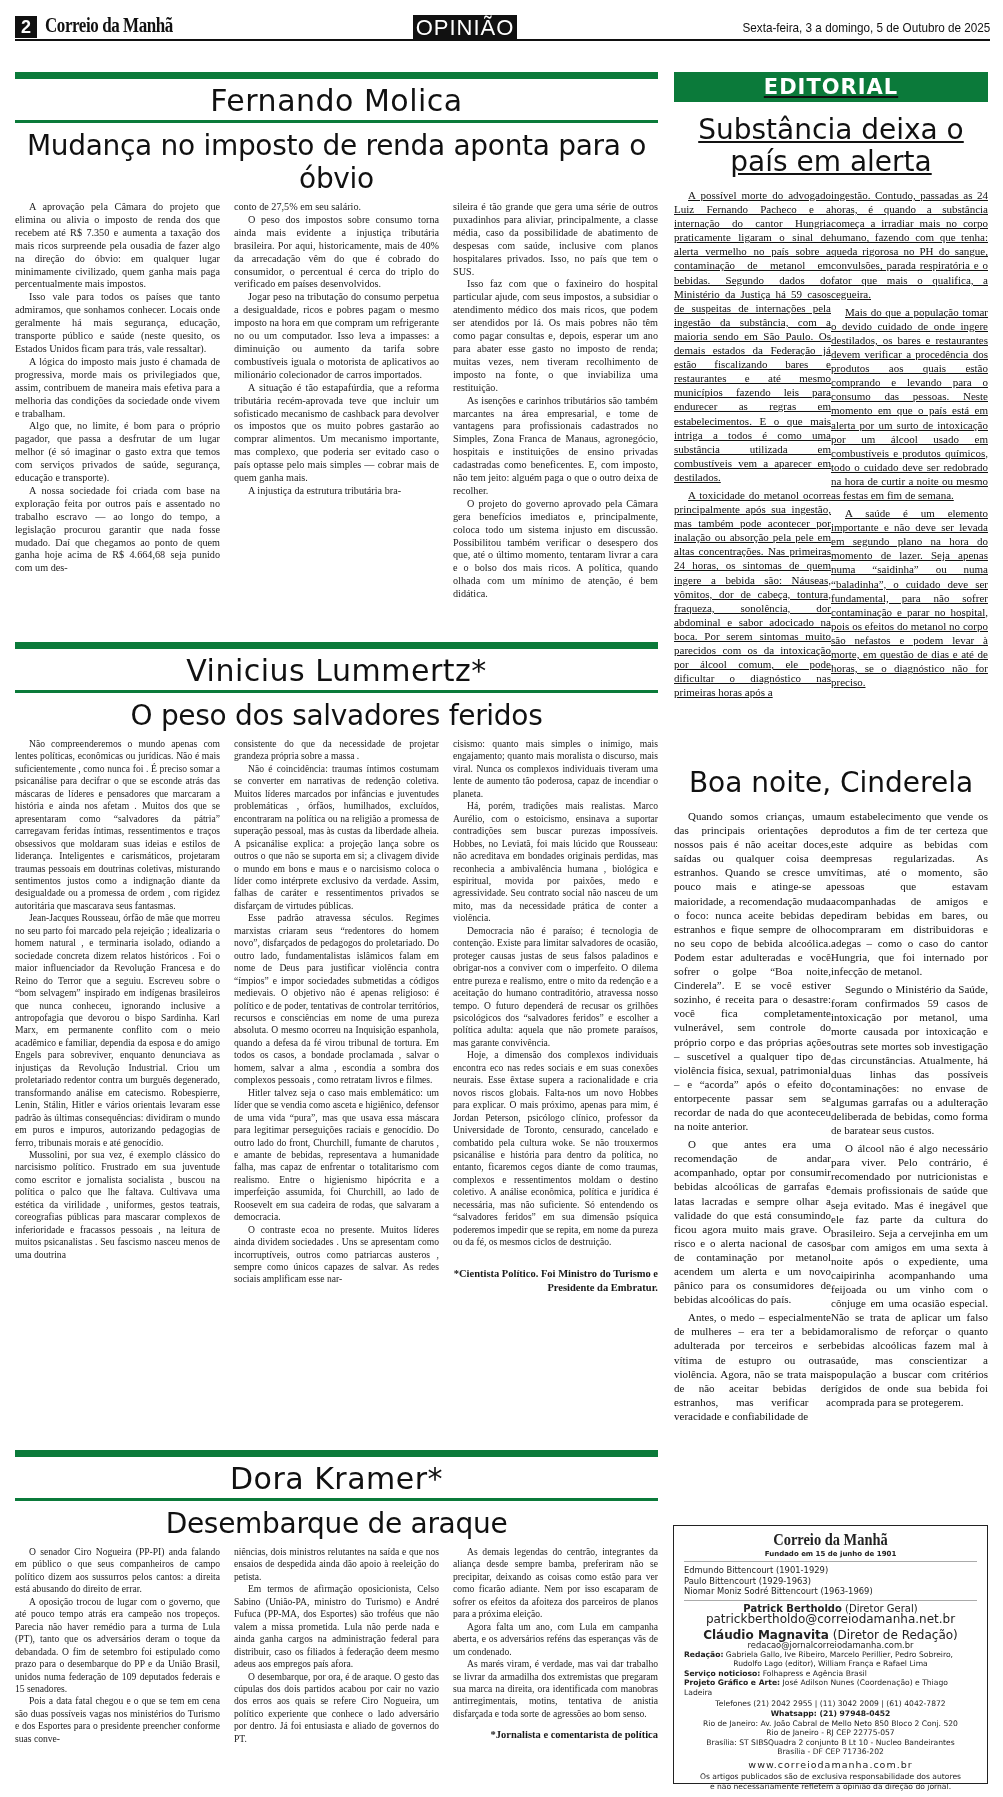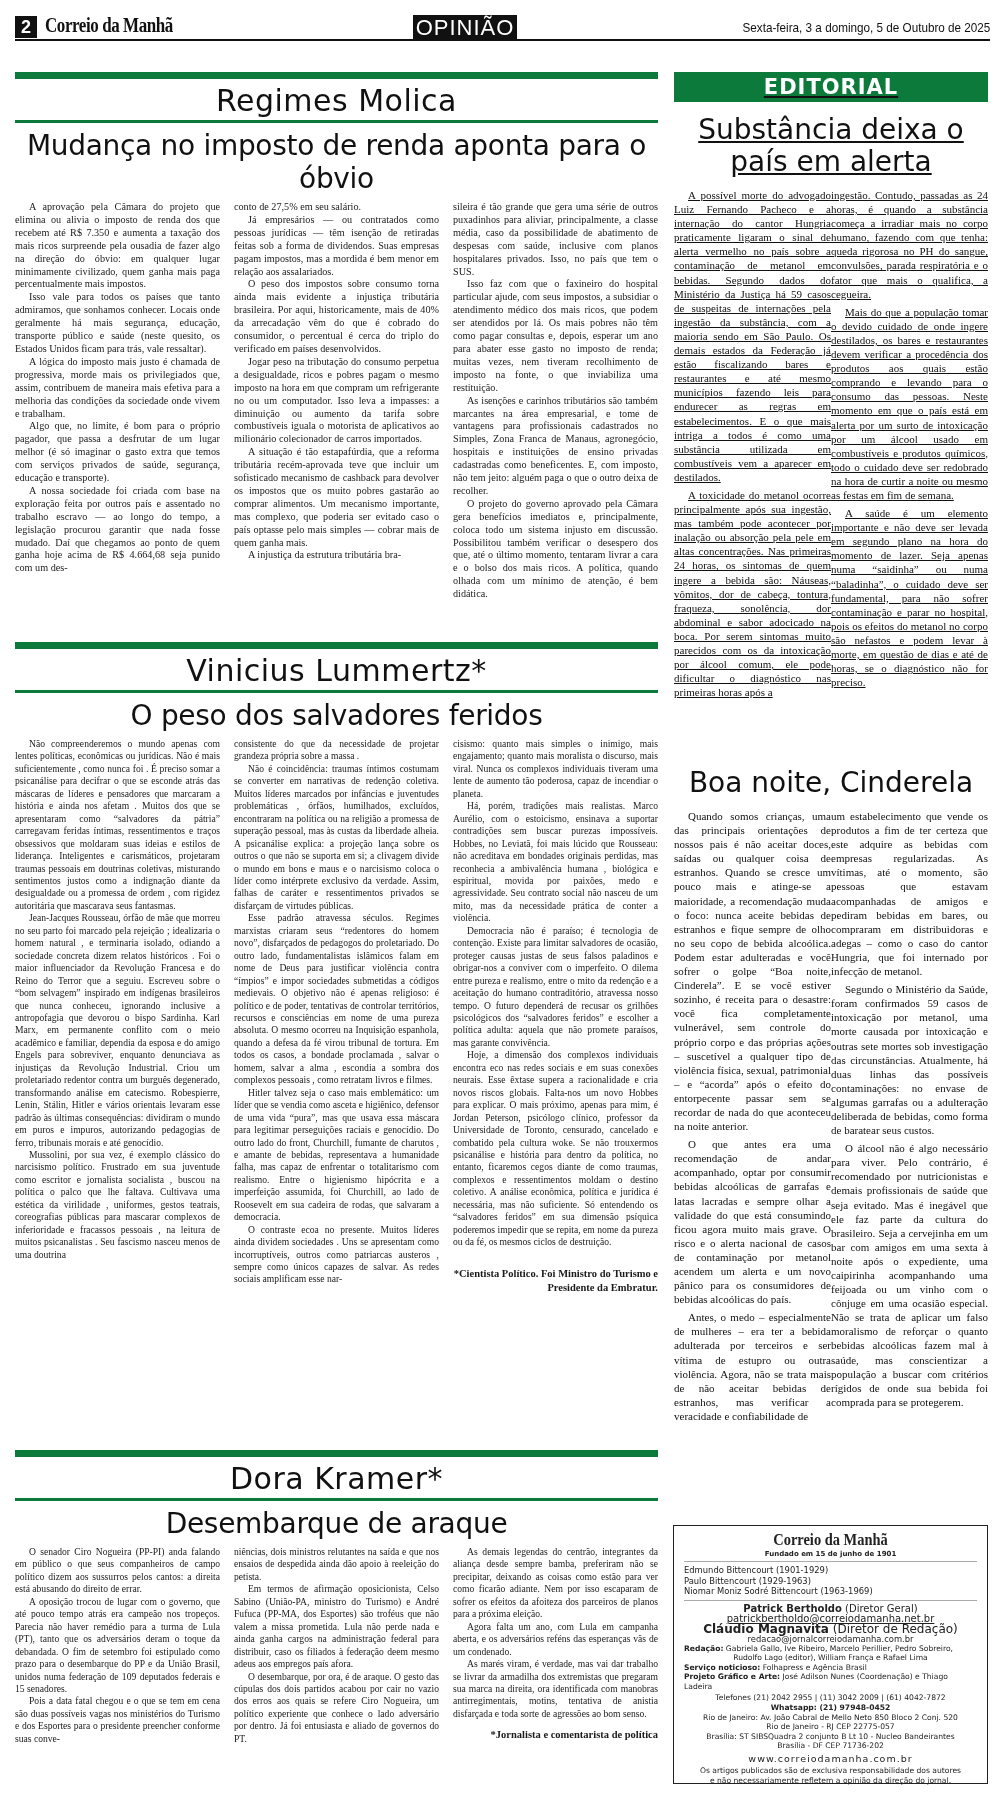--- a/index.html
+++ b/index.html
@@ -52,34 +52,33 @@
 
   <div class="topbar">
     <div class="pagenum">2</div>
     <div class="masthead-logo">Correio da Manhã</div>
     <div class="section-label">OPINIÃO</div>
     <div class="date">Sexta-feira, 3 a domingo, 5 de Outubro de 2025</div>
   </div>
 
   <div class="col-block" style="left:15px; top:72px; width:643px; height:570px;">
     <div class="green-bar"></div>
-    <div class="author">Regimes Molica</div>
+    <div class="author">Fernando Molica</div>
     <div class="green-line"></div>
     <div class="headline">Mudança no imposto de renda aponta para o óbvio</div>
     <div class="cols3">
       <div class="txt">
         <p>A aprovação pela Câmara do projeto que elimina ou alivia o imposto de renda dos que recebem até R$ 7.350 e aumenta a taxação dos mais ricos surpreende pela ousadia de fazer algo na direção do óbvio: em qualquer lugar minimamente civilizado, quem ganha mais paga percentualmente mais impostos.</p>
         <p>Isso vale para todos os países que tanto admiramos, que sonhamos conhecer. Locais onde geralmente há mais segurança, educação, transporte público e saúde (neste quesito, os Estados Unidos ficam para trás, vale ressaltar).</p>
         <p>A lógica do imposto mais justo é chamada de progressiva, morde mais os privilegiados que, assim, contribuem de maneira mais efetiva para a melhoria das condições da sociedade onde vivem e trabalham.</p>
         <p>Algo que, no limite, é bom para o próprio pagador, que passa a desfrutar de um lugar melhor (é só imaginar o gasto extra que temos com serviços privados de saúde, segurança, educação e transporte).</p>
         <p>A nossa sociedade foi criada com base na exploração feita por outros país e assentado no trabalho escravo — ao longo do tempo, a legislação procurou garantir que nada fosse mudado. Daí que chegamos ao ponto de quem ganha hoje acima de R$ 4.664,68 seja punido com um des-</p>
       </div>
       <div class="txt">
         <p style="text-indent:0">conto de 27,5% em seu salário.</p>
-        <p>Já empresários — ou contratados como pessoas jurídicas — têm isenção de retiradas feitas sob a forma de dividendos. Suas empresas pagam impostos, mas a mordida é bem menor em relação aos assalariados.</p>
         <p>O peso dos impostos sobre consumo torna ainda mais evidente a injustiça tributária brasileira. Por aqui, historicamente, mais de 40% da arrecadação vêm do que é cobrado do consumidor, o percentual é cerca do triplo do verificado em países desenvolvidos.</p>
         <p>Jogar peso na tributação do consumo perpetua a desigualdade, ricos e pobres pagam o mesmo imposto na hora em que compram um refrigerante no ou um computador. Isso leva a impasses: a diminuição ou aumento da tarifa sobre combustíveis iguala o motorista de aplicativos ao milionário colecionador de carros importados.</p>
         <p>A situação é tão estapafúrdia, que a reforma tributária recém-aprovada teve que incluir um sofisticado mecanismo de cashback para devolver os impostos que os muito pobres gastarão ao comprar alimentos. Um mecanismo importante, mas complexo, que poderia ser evitado caso o país optasse pelo mais simples — cobrar mais de quem ganha mais.</p>
         <p>A injustiça da estrutura tributária bra-</p>
       </div>
       <div class="txt">
         <p style="text-indent:0">sileira é tão grande que gera uma série de outros puxadinhos para aliviar, principalmente, a classe média, caso da possibilidade de abatimento de despesas com saúde, inclusive com planos hospitalares privados. Isso, no país que tem o SUS.</p>
         <p>Isso faz com que o faxineiro do hospital particular ajude, com seus impostos, a subsidiar o atendimento médico dos mais ricos, que podem ser atendidos por lá. Os mais pobres não têm como pagar consultas e, depois, esperar um ano para abater esse gasto no imposto de renda; muitas vezes, nem tiveram recolhimento de imposto na fonte, o que inviabiliza uma restituição.</p>
         <p>As isenções e carinhos tributários são também marcantes na área empresarial, e tome de vantagens para profissionais cadastrados no Simples, Zona Franca de Manaus, agronegócio, hospitais e instituições de ensino privadas cadastradas como beneficentes. E, com imposto, não tem jeito: alguém paga o que o outro deixa de recolher.</p>
         <p>O projeto do governo aprovado pela Câmara gera benefícios imediatos e, principalmente, coloca todo um sistema injusto em discussão. Possibilitou também verificar o desespero dos que, até o último momento, tentaram livrar a cara e o bolso dos mais ricos. A política, quando olhada com um mínimo de atenção, é bem didática.</p>
@@ -174,21 +173,21 @@
 
   <div class="box">
     <div class="box-logo">Correio da Manhã</div>
     <div class="box-founded">Fundado em 15 de junho de 1901</div>
     <div class="box-hr"></div>
     <div class="box-line">Edmundo Bittencourt (1901-1929)</div>
     <div class="box-line">Paulo Bittencourt (1929-1963)</div>
     <div class="box-line">Niomar Moniz Sodré Bittencourt (1963-1969)</div>
     <div class="box-hr"></div>
     <div class="box-center" style="font-size:10px;line-height:10px;"><span class="b">Patrick Bertholdo</span><span> (Diretor Geral)</span></div>
-    <div class="box-center" style="font-size:10px;line-height:10px;text-decoration:underline;">patrickbertholdo@correiodamanha.net.br</div>
+    <div class="box-center" style="font-size:12px;line-height:10px;margin-bottom:6px;">patrickbertholdo@correiodamanha.net.br</div>
     <div class="box-center" style="font-size:12px;line-height:10px;"><span class="b">Cláudio Magnavita</span><span> (Diretor de Redação)</span></div>
     <div class="box-center" style="font-size:8.4px;line-height:10px;">redacao@jornalcorreiodamanha.com.br</div>
     <div class="box-left"><span class="b">Redação:</span><span> Gabriela Gallo, Ive Ribeiro, Marcelo Perillier, Pedro Sobreiro,</span></div>
     <div class="box-center">Rudolfo Lago (editor), William França e Rafael Lima</div>
     <div class="box-left"><span class="b">Serviço noticioso:</span><span> Folhapress e Agência Brasil</span></div>
     <div class="box-left"><span class="b">Projeto Gráfico e Arte:</span><span> José Adilson Nunes (Coordenação) e Thiago Ladeira</span></div>
     <div class="box-center" style="margin-top:2px">Telefones (21) 2042 2955 | (11) 3042 2009 | (61) 4042-7872</div>
     <div class="box-center b">Whatsapp: (21) 97948-0452</div>
     <div class="box-center">Rio de Janeiro: Av. João Cabral de Mello Neto 850 Bloco 2 Conj. 520</div>
     <div class="box-center">Rio de Janeiro - RJ CEP 22775-057</div>

